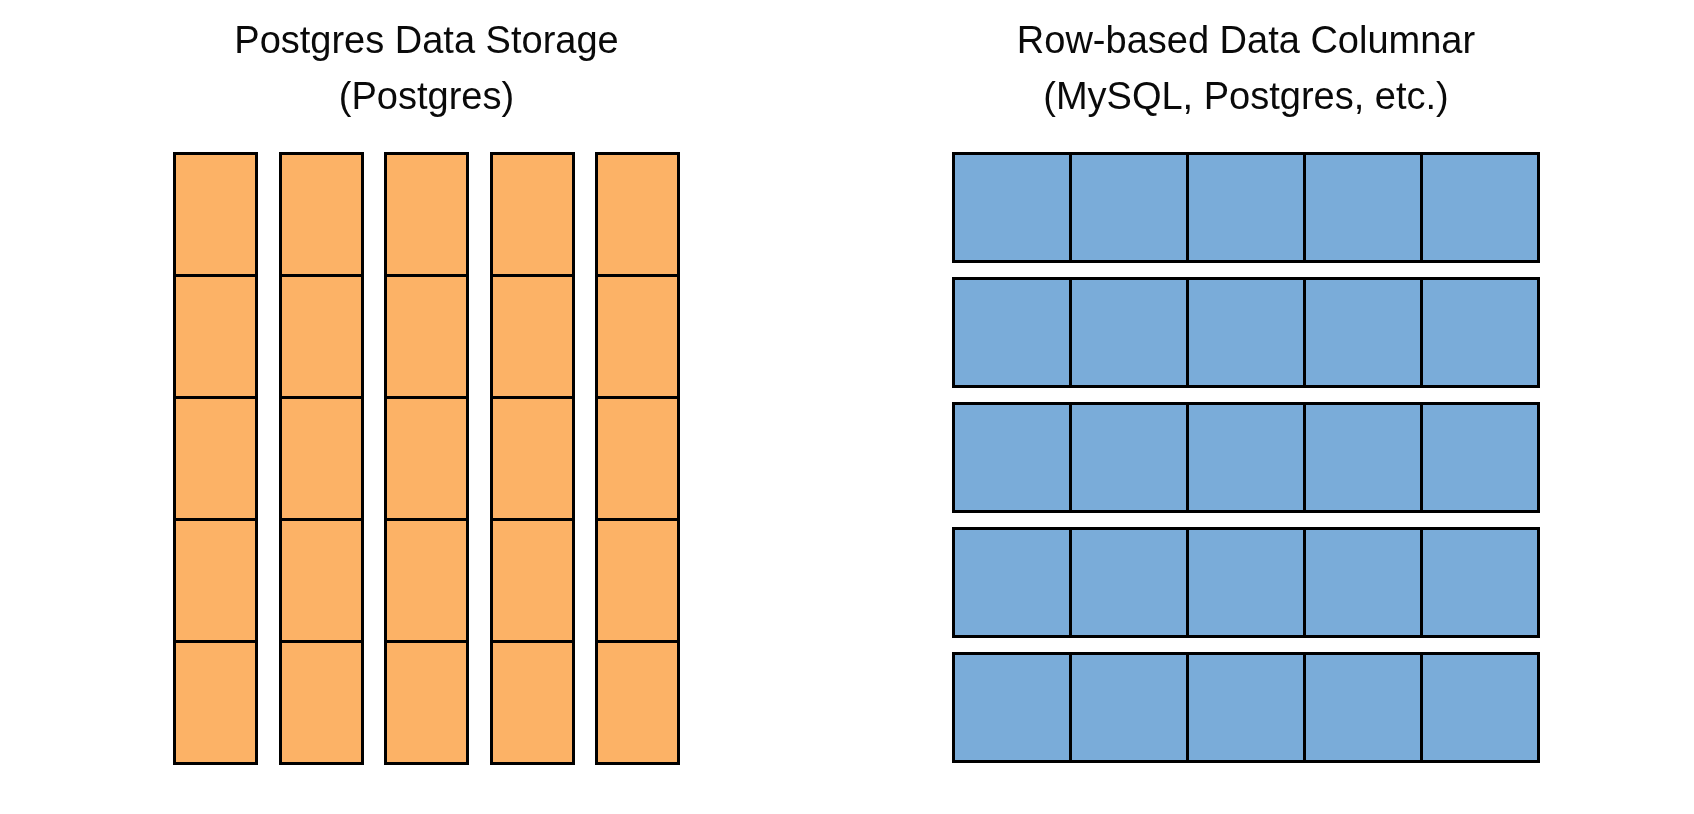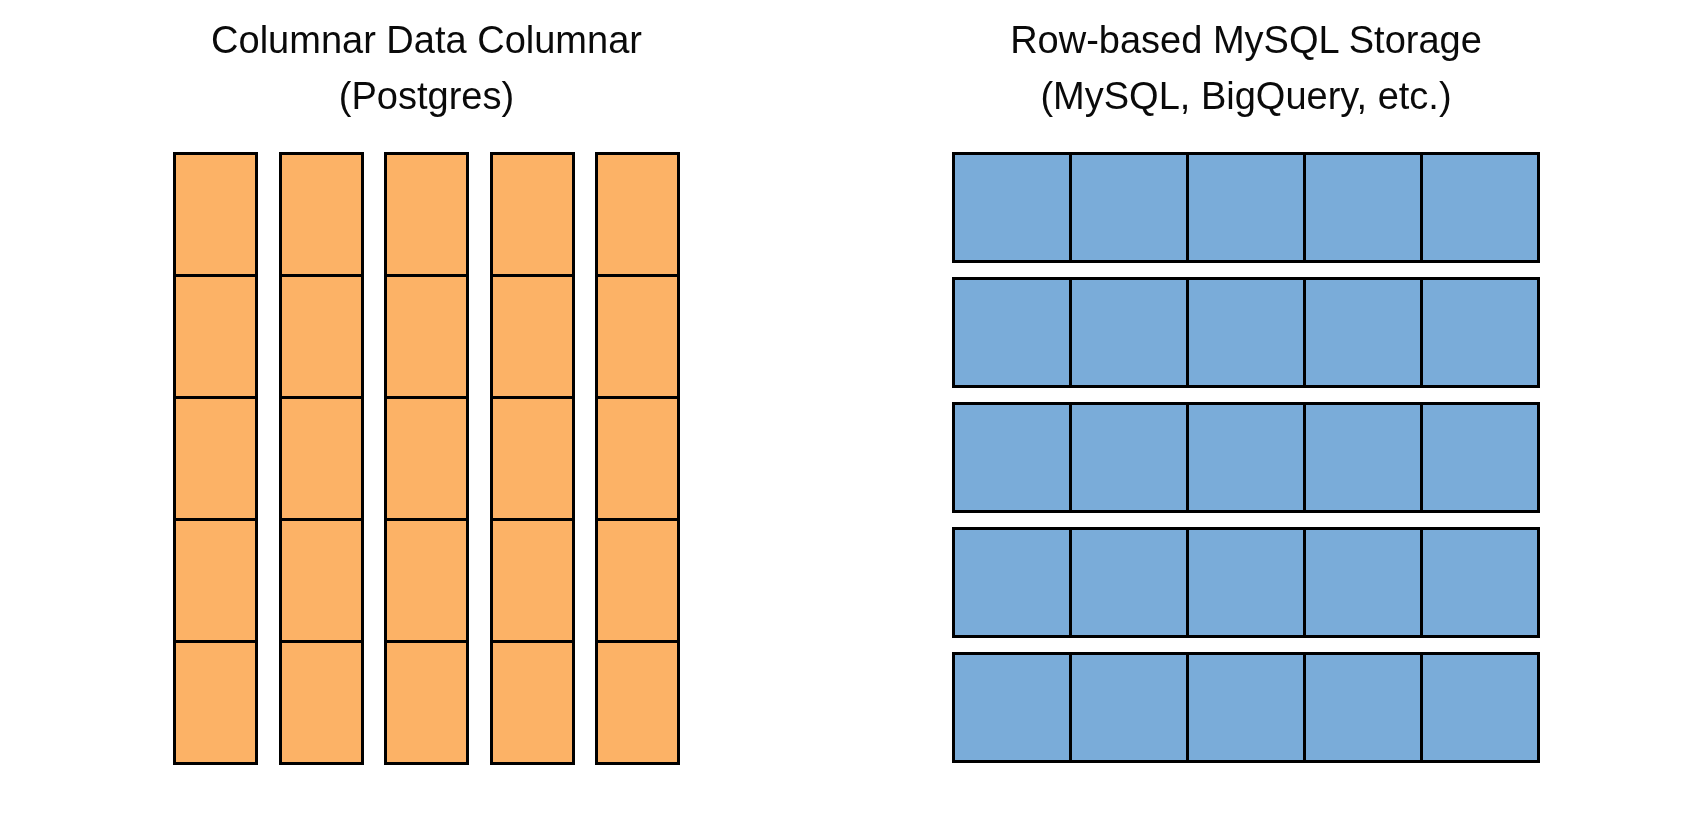--- a/index.html
+++ b/index.html
@@ -45,27 +45,27 @@
   }
   .group.columns .cell { width: 85px;  height: 125px; }
   .group.columns .cell + .cell { margin-top: -3px; }
   .group.rows .cell    { width: 120px; height: 111px; }
   .group.rows .cell + .cell { margin-left: -3px; }
 </style>
 </head>
 <body>
 
 <div id="left-title" class="panel-title">
-  <span class="title-line">Columnar Data Columnar</span>
+  <span class="title-line">Postgres Data Storage</span>
   <span class="title-line">(Postgres)</span>
 </div>
 
 <div id="right-title" class="panel-title">
-  <span class="title-line">Row-based MySQL Storage</span>
-  <span class="title-line">(MySQL, BigQuery, etc.)</span>
+  <span class="title-line">Row-based Data Columnar</span>
+  <span class="title-line">(MySQL, Postgres, etc.)</span>
 </div>
 
 <div id="left-grid" class="storage-grid">
     <div class="group columns">
       <div class="cell" style="background: rgb(252, 178, 102); border-color: rgb(0, 0, 0);"></div>
       <div class="cell" style="background: rgb(252, 178, 102); border-color: rgb(0, 0, 0);"></div>
       <div class="cell" style="background: rgb(252, 178, 102); border-color: rgb(0, 0, 0);"></div>
       <div class="cell" style="background: rgb(252, 178, 102); border-color: rgb(0, 0, 0);"></div>
       <div class="cell" style="background: rgb(252, 178, 102); border-color: rgb(0, 0, 0);"></div>
     </div>

